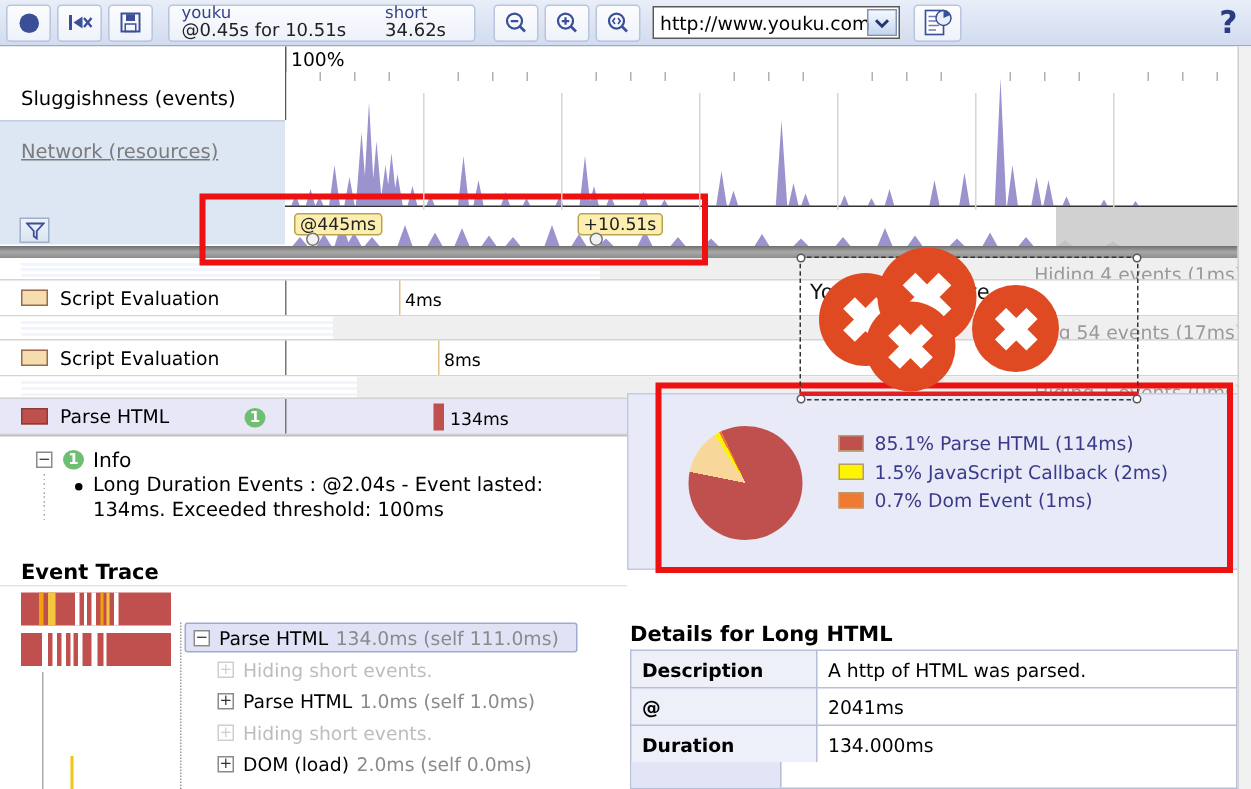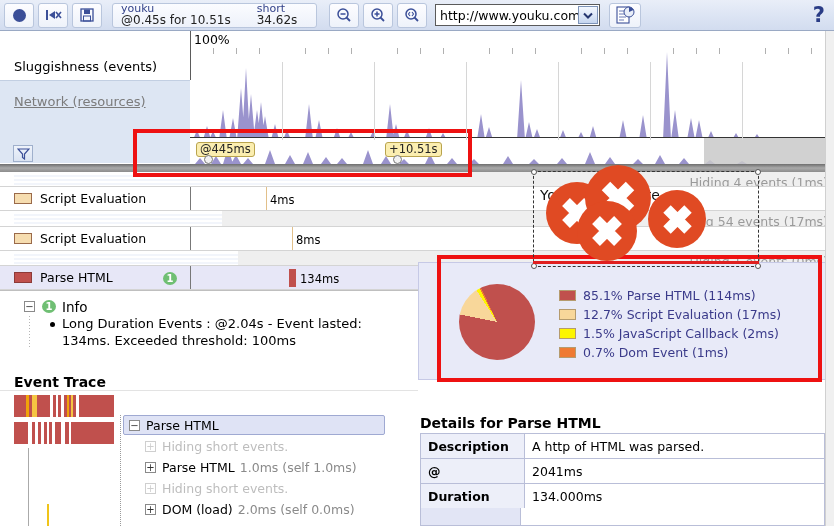--- a/index.html
+++ b/index.html
@@ -156,21 +156,21 @@
   #legend { position:absolute; left:140px; top:23px; }
   .leg-row { display:flex; align-items:center; height:19px; }
   .leg-sw { width:17px; height:11px; border:1px solid #b59b6e; flex:none; }
   .leg-tx { margin-left:7px; font-size:12.5px; color:#3a3a8a; white-space:nowrap; }
 
   
   #det-title { position:absolute; left:420px; top:415px; font-size:14px; font-weight:bold; }
   #det-table { position:absolute; left:420px; top:433px; width:405px; border-collapse:collapse;
                font-size:12.5px; background:#fff; }
   #det-table td { border:1px solid #b9bed8; padding:4px 7px; height:25px; }
-  #det-table td.k { width:104px; font-weight:bold; background:#edeff9; }
+  #det-table td.k { width:124px; font-weight:bold; background:#edeff9; }
   #det-blank { position:absolute; left:420px; top:508px; width:405px; height:18px;
                border:1px solid #b9bed8; border-top:none; background:#fff; }
   #det-blank .k2 { position:absolute; left:0; top:0; width:100px; height:100%;
                    background:#e2e5f5; border-right:1px solid #b9bed8; }
 
   
   #rscroll { position:absolute; right:0; top:31px; width:9px; height:495px; background:#f0f0f0;
              border-left:1px solid #d0d0d0; }
 
   
@@ -388,20 +388,21 @@
   <div id="trace-box">
     <div id="trace-yellow" style="left:18px;top:56px;"></div>
   </div>
 </div>
 
 <div id="tree">
   <div class="tree-row" style="top:0px;left:4px;">
     <div class="tree-sel" style="left:-2px;width:262px;"></div>
     <span class="tbox" style="position:relative;margin-left:4px;">−</span>
     <span class="t-name" style="position:relative;">Parse HTML</span>
+    <span class="t-sub" style="position:relative;">134.0ms (self 111.0ms)</span>
   </div>
   <div class="tree-row" style="top:21px;left:24px;">
     <span class="tbox dim">+</span>
     <span class="t-dim">Hiding short events.</span>
   </div>
   <div class="tree-row" style="top:42px;left:24px;">
     <span class="tbox">+</span>
     <span class="t-name">Parse HTML</span>
     <span class="t-sub">1.0ms (self 1.0ms)</span>
   </div>
@@ -415,37 +416,33 @@
     <span class="t-sub">2.0ms (self 0.0ms)</span>
   </div>
 </div>
 
 <div id="pie-panel">
   <div id="pie" style="background: conic-gradient(from -25deg, rgb(192, 80, 77) 0%, rgb(192, 80, 77) 85.1%, rgb(248, 215, 154) 85.1%, rgb(248, 215, 154) 97.8%, rgb(253, 245, 0) 97.8%, rgb(253, 245, 0) 99.3%, rgb(239, 122, 50) 99.3%, rgb(239, 122, 50) 100%);"></div>
   <div id="legend">
       <div class="leg-row">
         <div class="leg-sw" style="background: rgb(192, 80, 77);"></div>
         <div class="leg-tx">85.1% Parse HTML (114ms)</div>
-      </div>
-      <div class="leg-row">
-        <div class="leg-sw" style="background: rgb(248, 215, 154);"></div>
-        <div class="leg-tx">12.7% Script Evaluation (17ms)</div>
       </div>
       <div class="leg-row">
         <div class="leg-sw" style="background: rgb(253, 245, 0);"></div>
         <div class="leg-tx">1.5% JavaScript Callback (2ms)</div>
       </div>
       <div class="leg-row">
         <div class="leg-sw" style="background: rgb(239, 122, 50);"></div>
         <div class="leg-tx">0.7% Dom Event (1ms)</div>
       </div>
     </div>
 </div>
 
-<div id="det-title">Details for Parse HTML</div>
+<div id="det-title">Details for Long HTML</div>
 <table id="det-table">
   <tbody>
       <tr>
     <td class="k">Description</td>
     <td>A http of HTML was parsed.</td>
   </tr>
   <tr>
     <td class="k">@</td>
     <td>2041ms</td>
   </tr>

